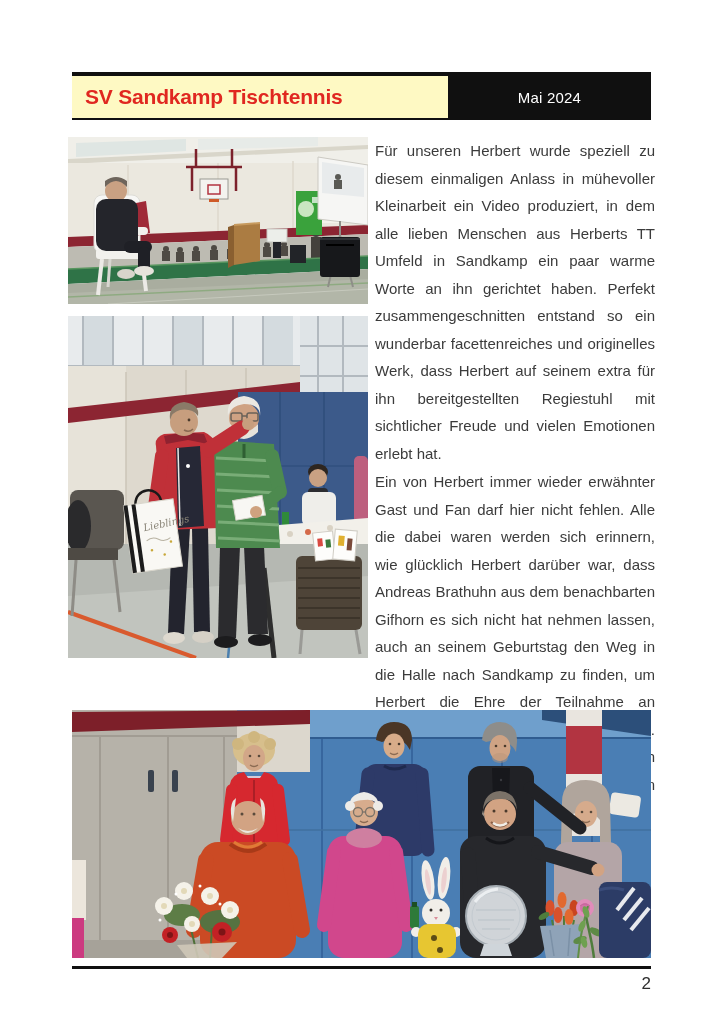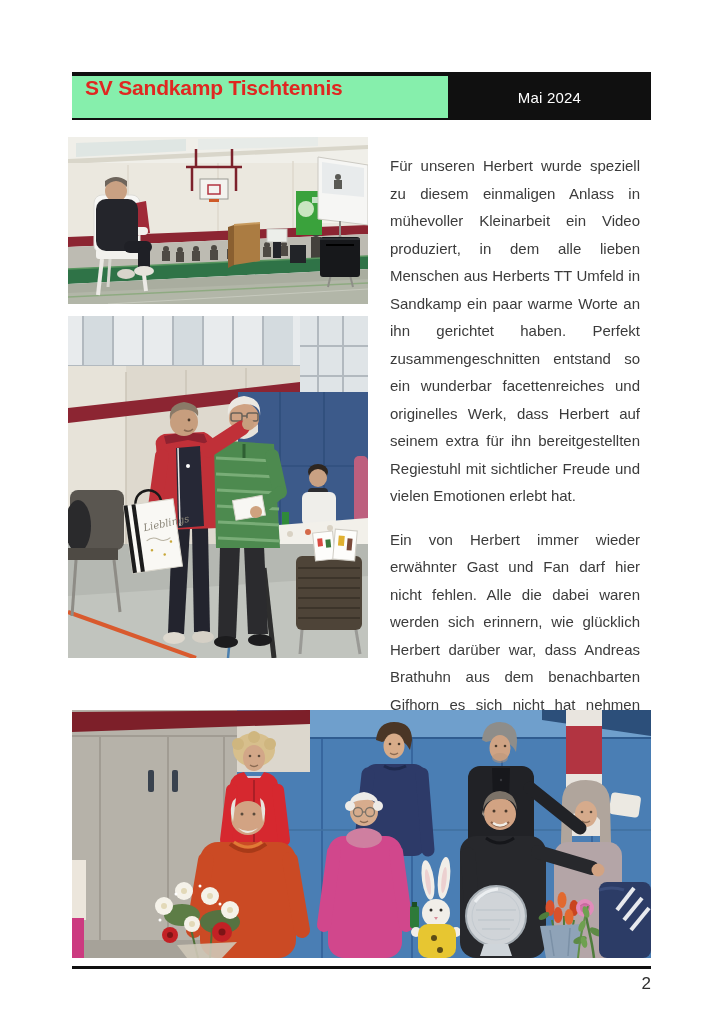--- a/index.html
+++ b/index.html
@@ -6,40 +6,40 @@
   .page{
     position:relative;width:724px;height:1024px;margin:0 auto;background:#ffffff;
     font-family:"Liberation Sans",sans-serif;overflow:hidden;
   }
   
   .header{
     position:absolute;left:72px;top:72px;width:579px;height:48px;
     box-sizing:border-box;border-top:4px solid #101010;border-bottom:2px solid #101010;
     display:flex;align-items:stretch;background:#ffffff;
   }
-  .header-title-box{flex:1;display:flex;padding-left:13px;background:#86efac;}
+  .header-title-box{flex:1;display:flex;align-items:center;padding-left:13px;background:#fef9c3;}
   .header-title-box .title{
     color:#e02720;font-weight:700;font-size:21px;letter-spacing:-.2px;white-space:nowrap;
   }
   .header-date-box{
     width:203px;background:#101010;color:#ffffff;display:flex;align-items:center;justify-content:center;
     font-size:15px;font-weight:500;letter-spacing:.2px;
   }
   
   .photo{position:absolute;display:block;margin:0;padding:0;line-height:0;}
   .photo svg{display:block;}
   .photo-1{left:68px;top:137px;width:300px;height:167px;}
   .photo-2{left:68px;top:316px;width:300px;height:342px;}
   .photo-3{left:72px;top:710px;width:579px;height:248px;}
   
   .article{
     position:absolute;left:374px;top:136px;width:282px;
     font-size:15px;line-height:27.5px;color:#3b3b3b;text-align:justify;
   }
-  .article p{margin:16px;}
+  .article p{margin:1px;}
   
   .bottom-rule{position:absolute;left:72px;top:966px;width:579px;height:3px;background:#101010;}
   .page-number{
     position:absolute;left:72px;top:974px;width:579px;text-align:right;
     font-size:17px;color:#2e2e2e;
   }
 </style>
 </head>
 <body>
 

